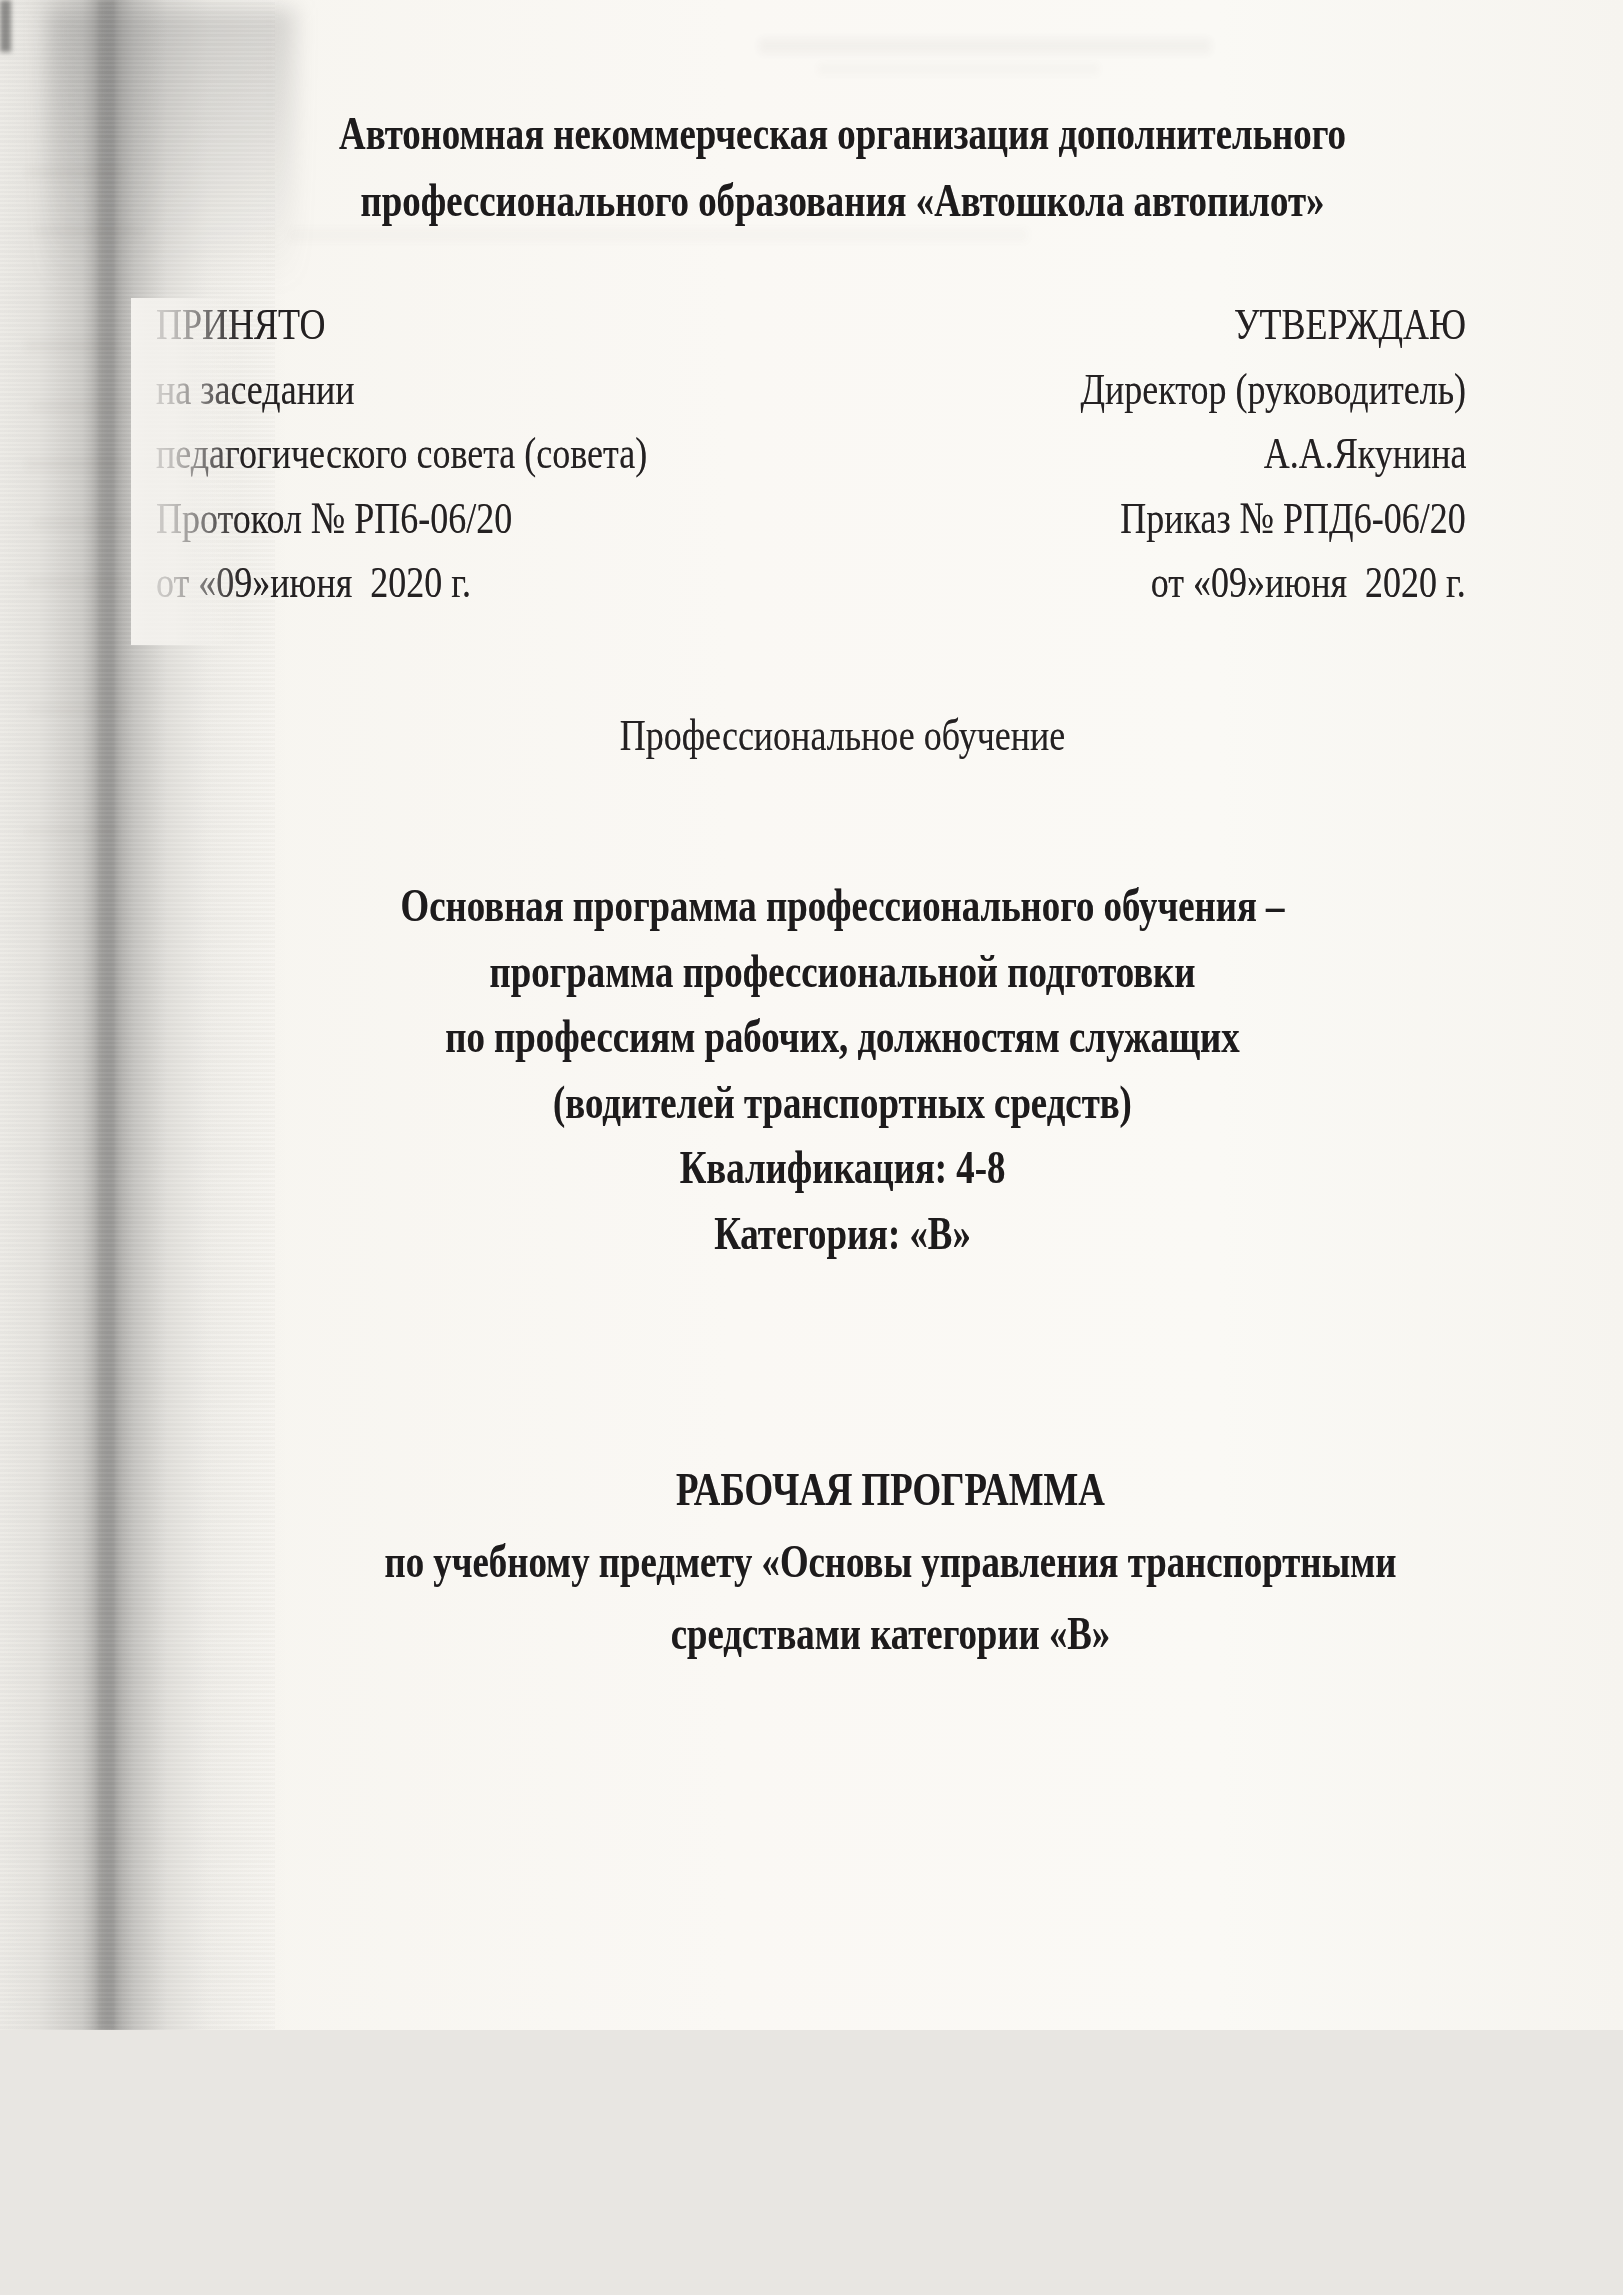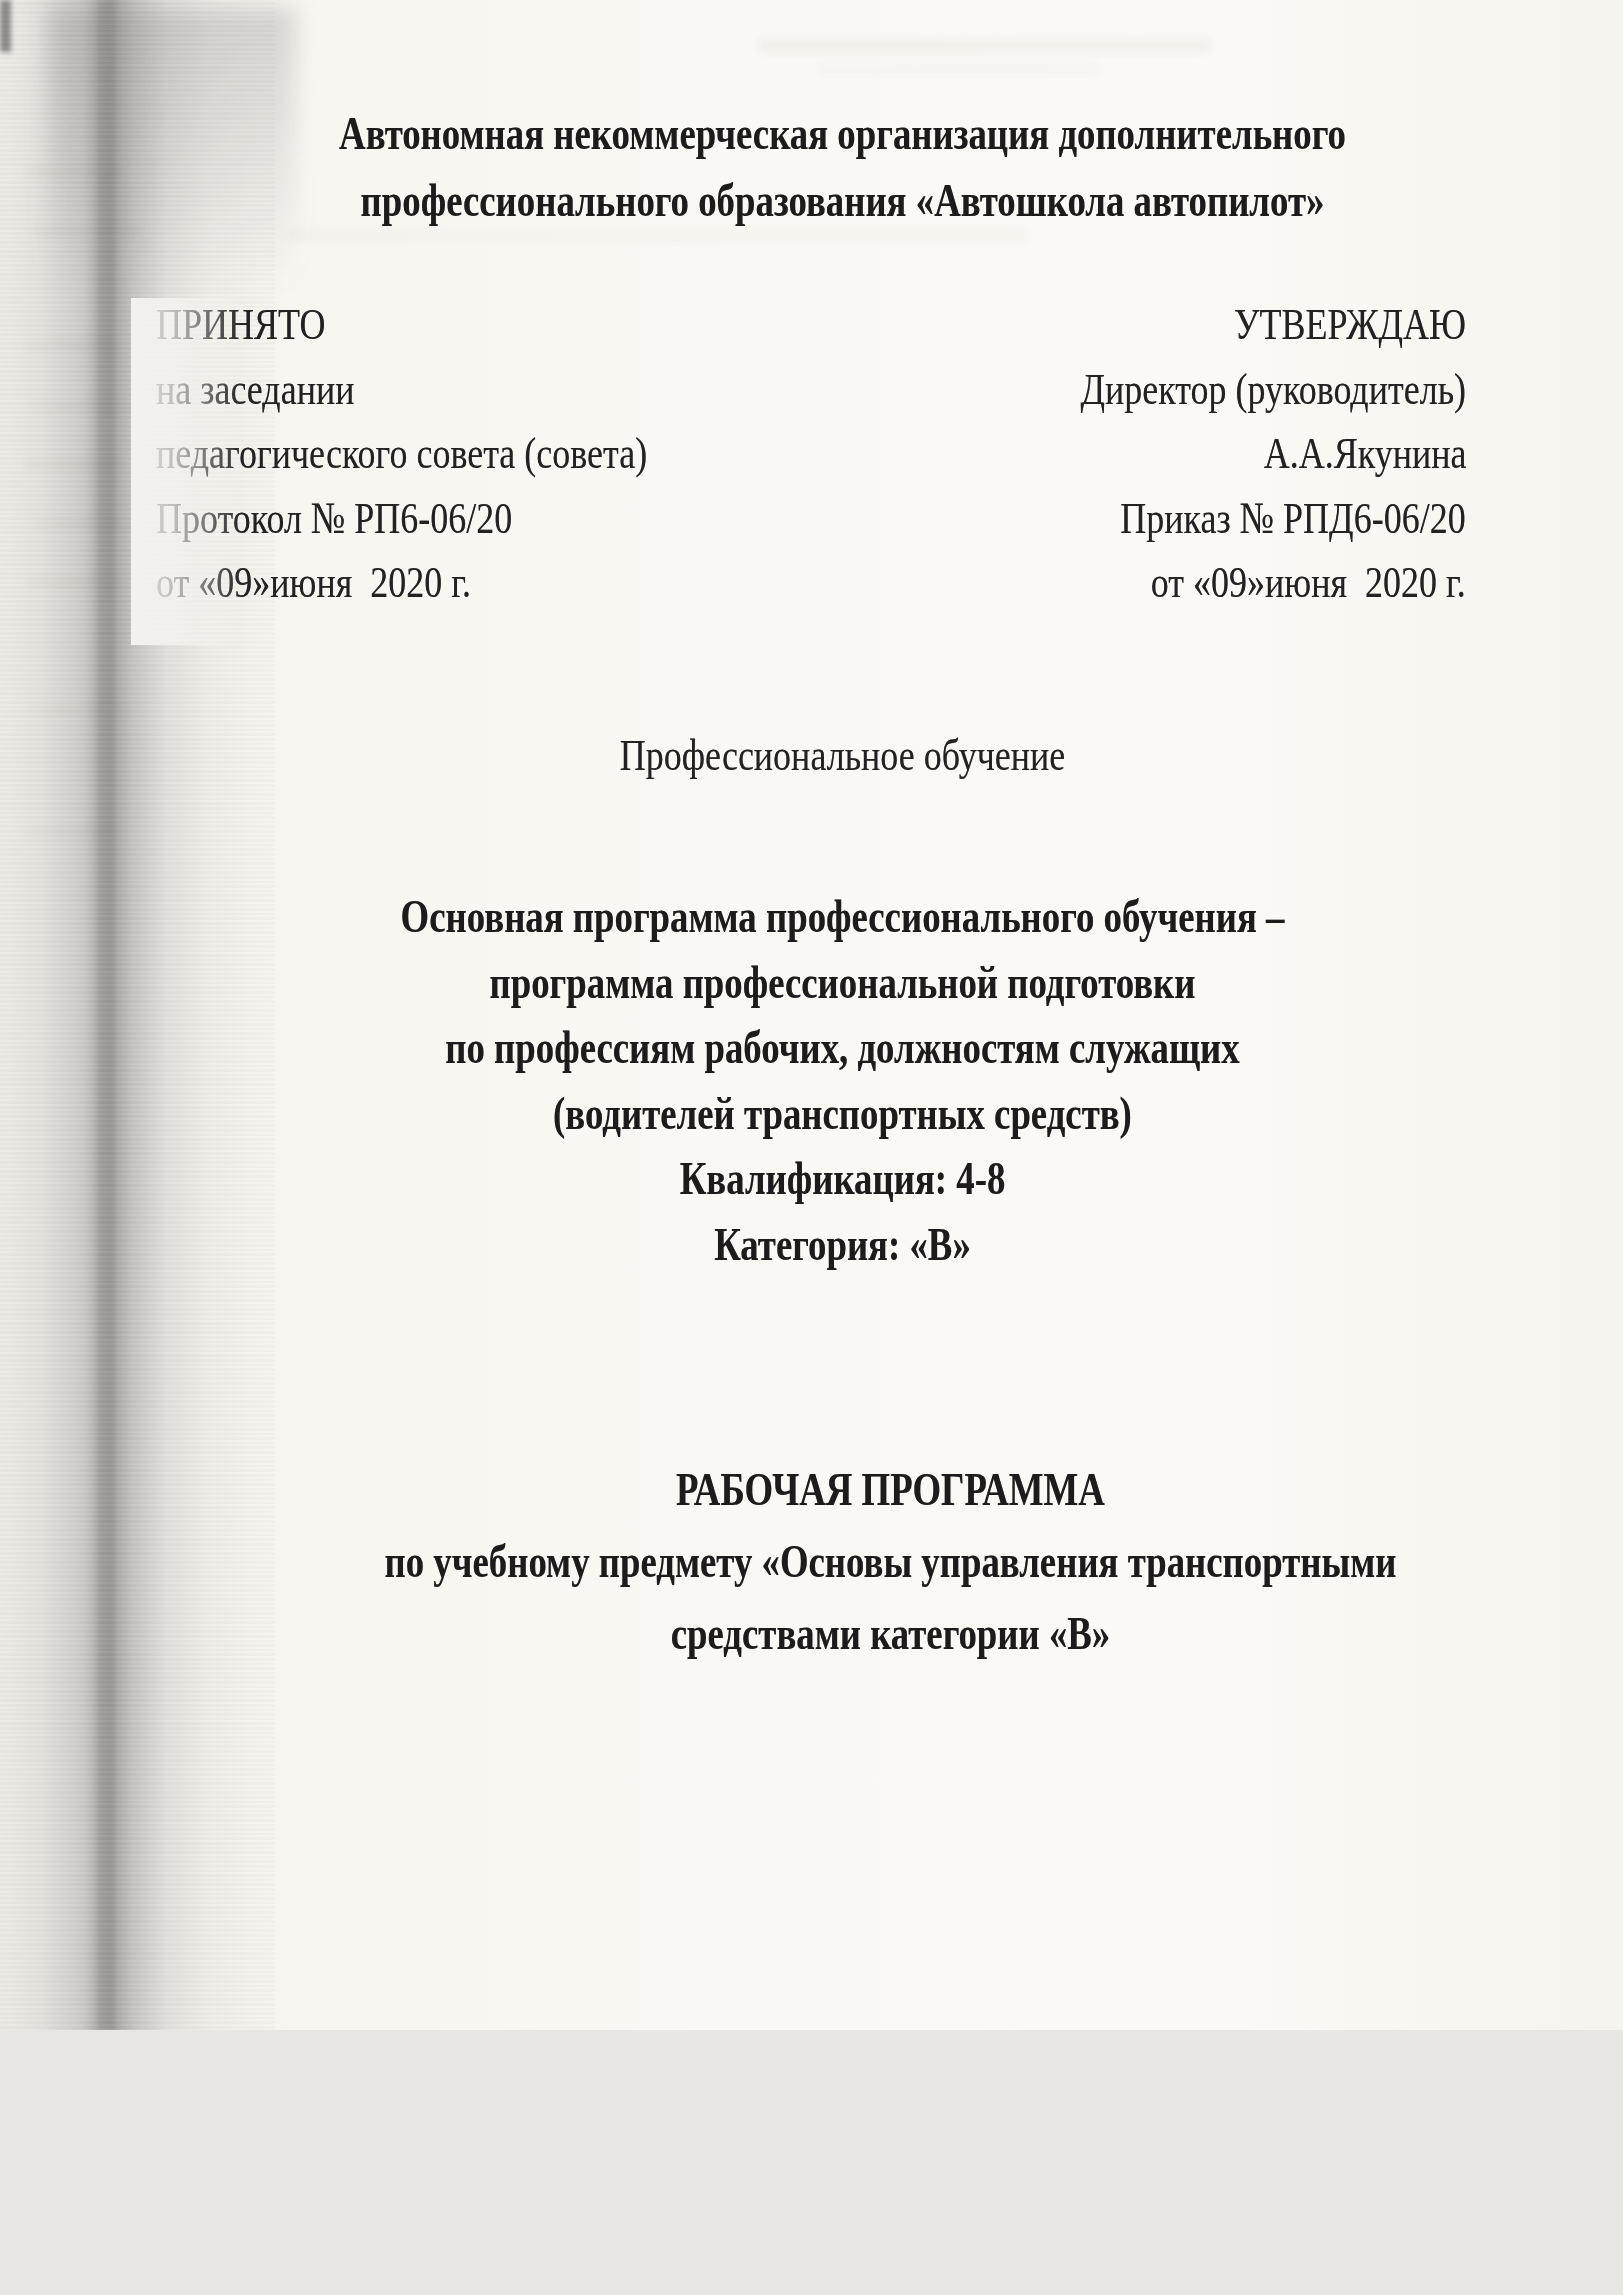--- a/index.html
+++ b/index.html
@@ -74,25 +74,25 @@
   .org2 { top: 178px; }
 
   .approval {
     position: absolute; top: 302px; left: 156px; right: 157px;
     font-size: 45px; line-height: 45px;
   }
   .arow { display: flex; justify-content: space-between; margin-bottom: 19.6px; }
   .acell-l { transform: scaleX(0.8); transform-origin: 0 50%; }
   .acell-r { transform: scaleX(0.8); transform-origin: 100% 50%; text-align: right; }
 
-  .edu-line { top: 733px; font-size: 45px; line-height: 45px; }
+  .edu-line { top: 713px; font-size: 45px; line-height: 45px; }
 
   .program { position: absolute; top: 883px; left: 0; width: 1623px; text-align: center;
              font-size: 46px; line-height: 46px; font-weight: 700; color: #1d1b1c; }
-  .program .pline { margin-bottom: 19.6px; margin-top: 11px; }
+  .program .pline { margin-bottom: 19.6px; }
 
   .work { position: absolute; top: 1467px; left: 0; width: 1623px; text-align: center;
           font-size: 46px; line-height: 46px; font-weight: 700; color: #1d1b1c; padding-left: 48px; }
   .work .wline { margin-bottom: 26px; }
 
   .city-line { top: 2063px; font-size: 45px; line-height: 45px; padding-left: 20px; }
 
   .page-number {
     position: absolute; top: 2142px; left: 0; width: 1623px; text-align: right;
     font-family: "Liberation Sans", "DejaVu Sans", sans-serif;

